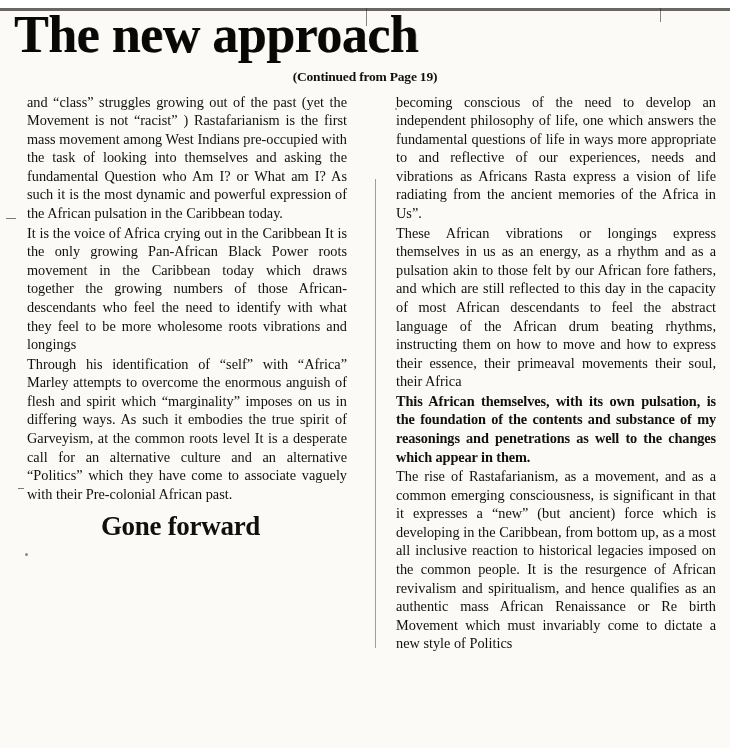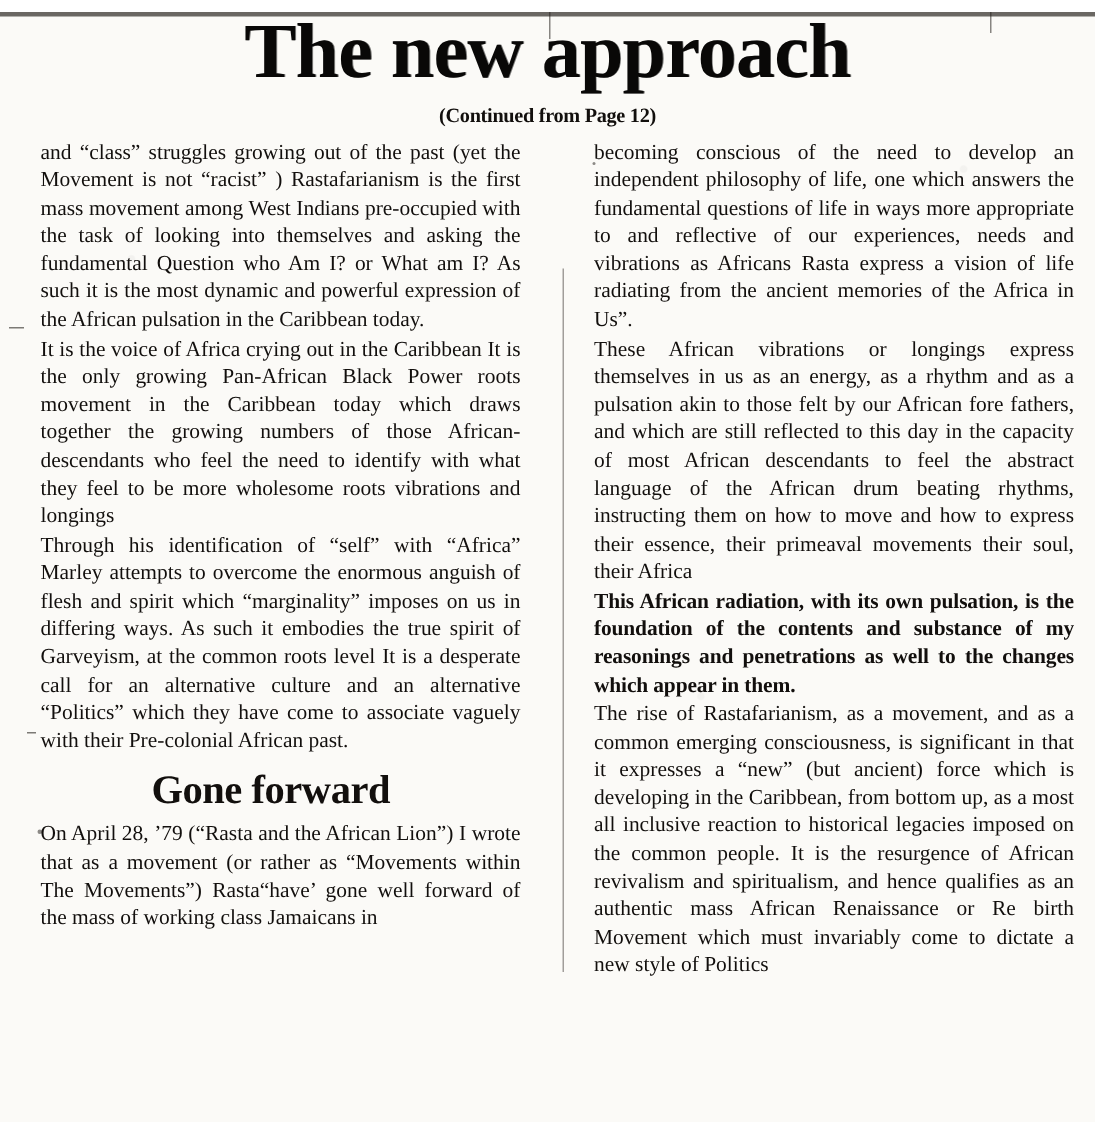--- a/index.html
+++ b/index.html
@@ -20,21 +20,21 @@
     height: 748px;
     background: #fbfaf7;
     background-image:
       radial-gradient(circle at 12% 22%, rgba(0,0,0,0.035) 0 2px, rgba(0,0,0,0) 3px),
       radial-gradient(circle at 64% 61%, rgba(0,0,0,0.03) 0 2px, rgba(0,0,0,0) 3px),
       radial-gradient(circle at 88% 14%, rgba(0,0,0,0.03) 0 2px, rgba(0,0,0,0) 3px);
     box-sizing: border-box;
     padding: 0 14px;
   }
   .headline {
-    text-align: center;
+    text-align: left;
     font-family: "Liberation Serif", serif;
     font-weight: bold;
     font-size: 52px;
     letter-spacing: -0.5px;
     line-height: 1.05;
     margin: 8px 0 2px 0;
     color: #090807;
     text-shadow: 0.6px 0 0 rgba(0,0,0,0.5);
   }
   .continued {
@@ -114,33 +114,32 @@
   <div class="rule-top"></div>
   <div class="rule-tick" style="left:366px; top:0; height:18px;"></div>
   <div class="rule-tick" style="left:660px; top:0; height:14px;"></div>
   <div class="edge-mark" style="left:6px; top:210px; width:10px; height:1px;"></div>
   <div class="edge-mark" style="left:18px; top:480px; width:6px; height:1px;"></div>
   <div class="speck" style="left:25px; top:545px; width:3px; height:3px;"></div>
   <div class="speck" style="left:395px; top:100px; width:2px; height:2px;"></div>
 
   <h1 class="headline">The new approach</h1>
 
-  <div class="continued">(Continued from Page 12)</div>
+  <div class="continued">(Continued from Page 19)</div>
 
   <div class="columns">
     <div class="divider"></div>
 
     <div class="col">
       <p class="hang">and “class” struggles growing out of the past (yet the Movement is not “racist” ) Rastafarianism is the first mass movement among West Indians pre-occupied with the task of looking into themselves and asking the fundamental Question who Am I? or What am I? As such it is the most dynamic and powerful expression of the African pulsation in the Caribbean today.</p>
       <p class="hang">It is the voice of Africa crying out in the Caribbean It is the only growing Pan-African Black Power roots movement in the Caribbean today which draws together the growing numbers of those African-descendants who feel the need to identify with what they feel to be more wholesome roots vibrations and longings</p>
       <p class="hang">Through his identification of “self” with “Africa” Marley attempts to overcome the enormous anguish of flesh and spirit which “marginality” imposes on us in differing ways. As such it embodies the true spirit of Garveyism, at the common roots level It is a desperate call for an alternative culture and an alternative “Politics” which they have come to associate vaguely with their Pre-colonial African past.</p>
       <h2 class="subhead">Gone forward</h2>
-      <p class="hang">On April 28, ’79 (“Rasta and the African Lion”) I wrote that as a movement (or rather as “Movements within The Movements”) Rasta“have’ gone well forward of the mass of working class Jamaicans in</p>
     </div>
 
     <div class="col">
       <p class="hang">becoming conscious of the need to develop an independent philosophy of life, one which answers the fundamental questions of life in ways more appropriate to and reflective of our experiences, needs and vibrations as Africans Rasta express a vision of life radiating from the ancient memories of the Africa in Us”.</p>
       <p class="hang">These African vibrations or longings express themselves in us as an energy, as a rhythm and as a pulsation akin to those felt by our African fore fathers, and which are still reflected to this day in the capacity of most African descendants to feel the abstract language of the African drum beating rhythms, instructing them on how to move and how to express their essence, their primeaval movements their soul, their Africa</p>
-      <p class="hang bold-para">This African radiation, with its own pulsation, is the foundation of the contents and substance of my reasonings and penetrations as well to the changes which appear in them.</p>
+      <p class="hang bold-para">This African themselves, with its own pulsation, is the foundation of the contents and substance of my reasonings and penetrations as well to the changes which appear in them.</p>
       <p class="hang">The rise of Rastafarianism, as a movement, and as a common emerging consciousness, is significant in that it expresses a “new” (but ancient) force which is developing in the Caribbean, from bottom up, as a most all inclusive reaction to historical legacies imposed on the common people. It is the resurgence of African revivalism and spiritualism, and hence qualifies as an authentic mass African Renaissance or Re birth Movement which must invariably come to dictate a new style of Politics</p>
     </div>
   </div>
 </div>
 
 </body></html>

